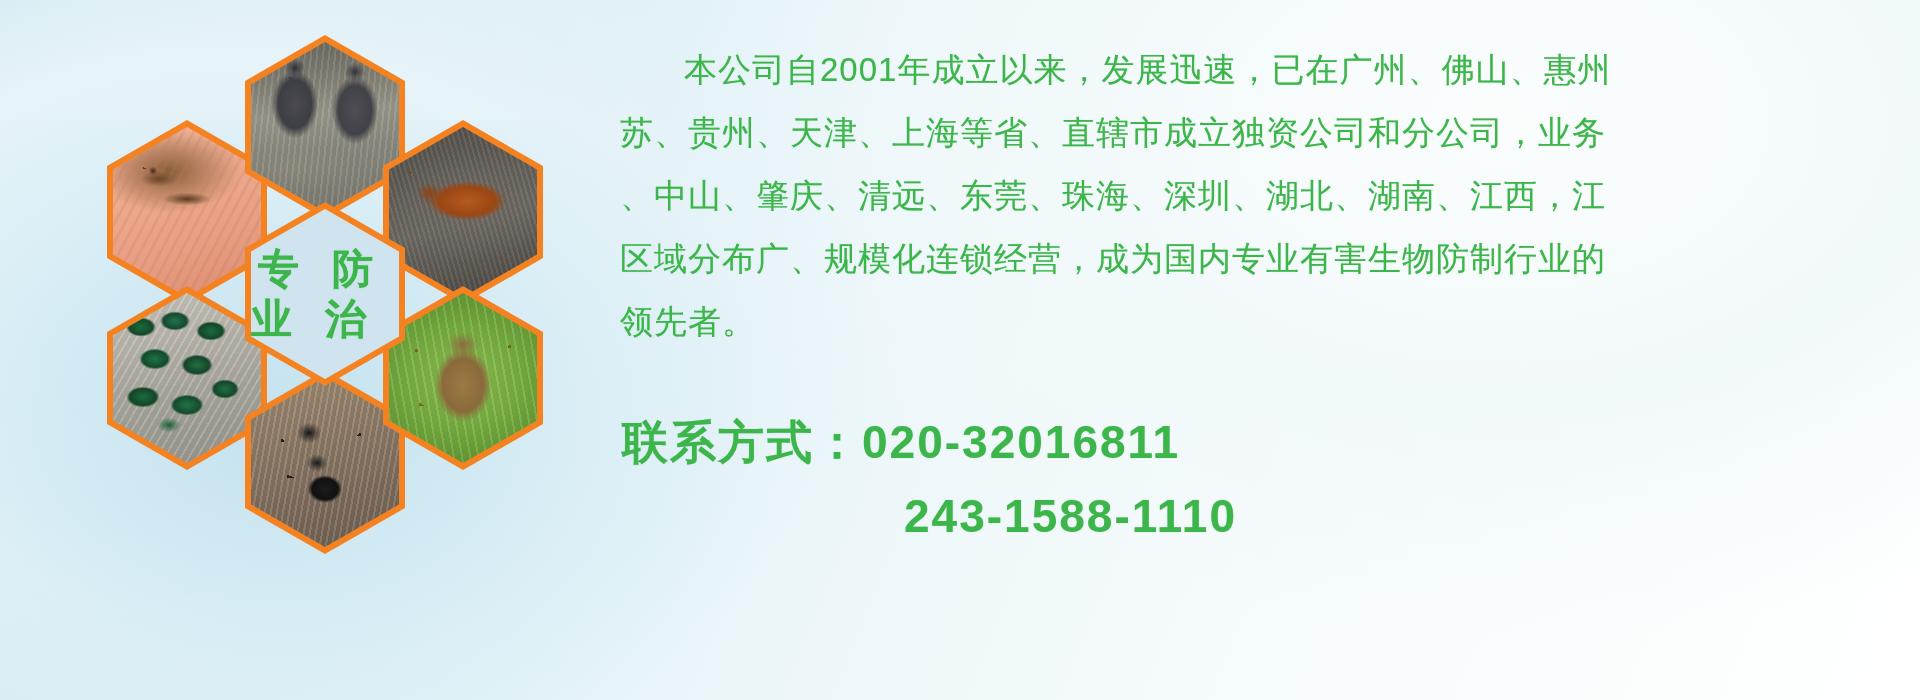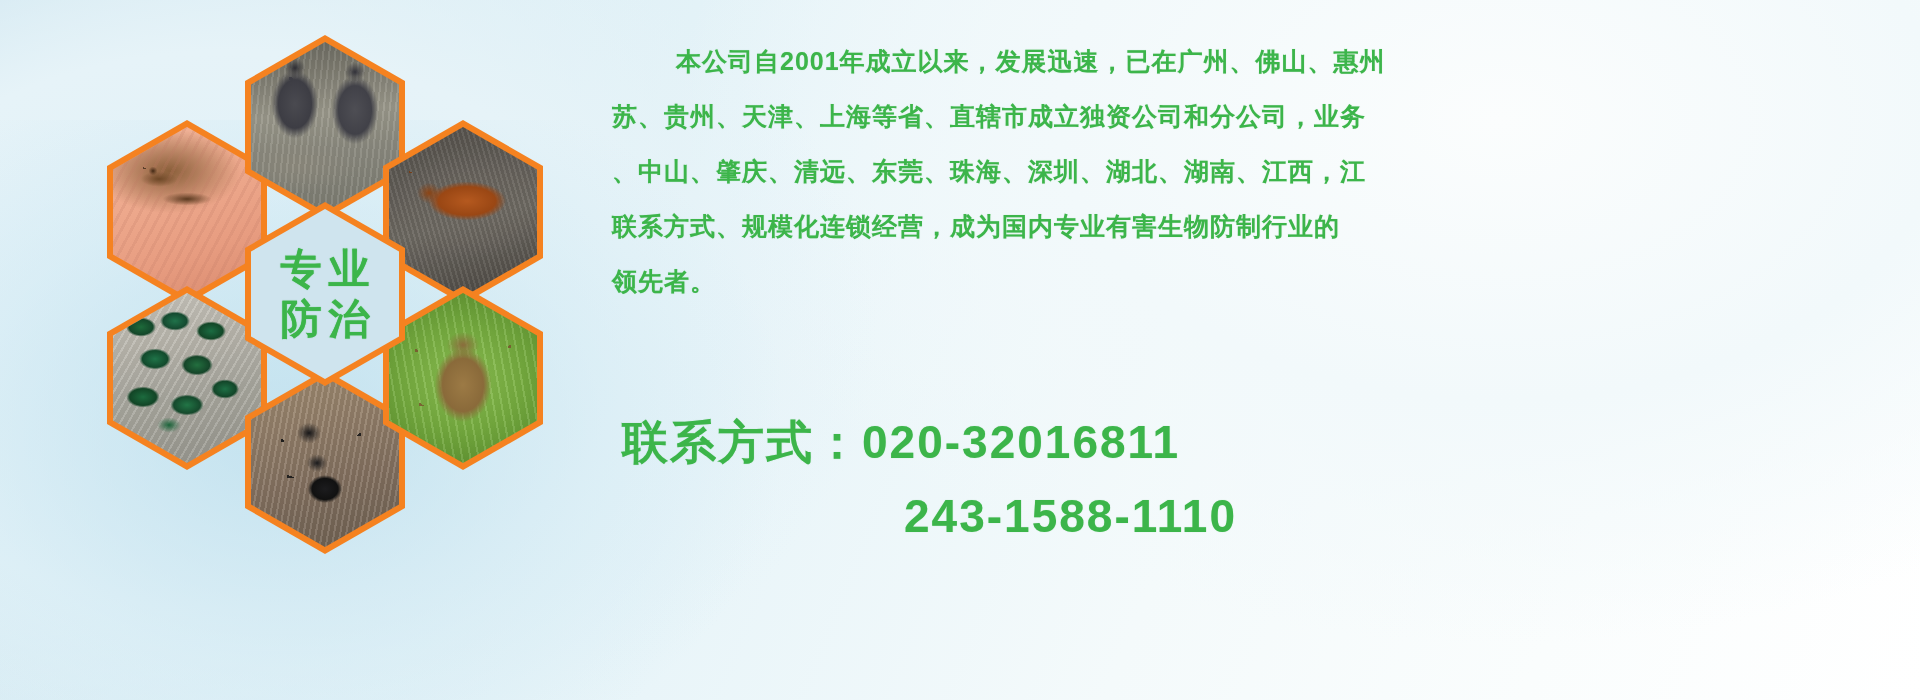--- a/index.html
+++ b/index.html
@@ -38,21 +38,21 @@
 
   
   .h-mosquito{left:12px;  top:110px;}
   .h-rats    {left:150px; top:25px;}
   .h-roach   {left:288px; top:110px;}
   .h-flies   {left:12px;  top:276px;}
   .h-ant     {left:150px; top:360px;}
   .h-stink   {left:288px; top:276px;}
   .h-center  {left:150px; top:192px;}
 
-  .h-center .inner{background:#cfe4ee;display:flex;flex-direction:column;align-items:center;justify-content:center;}
+  .h-center .inner{background:#cfe4ee;display:flex;flex-direction:row;align-items:center;justify-content:center;}
   .logo-line{
     color:#3cb54a;font-weight:bold;font-size:41px;letter-spacing:7px;
     line-height:1.22;text-indent:7px;
     text-shadow:0 0 1px #3cb54a;
   }
 
   
   .art-mosquito{
     background:
       radial-gradient(ellipse 120px 70px at 38% 26%, #8a5f3a 0%, rgba(138,95,58,0) 60%),
@@ -140,24 +140,24 @@
       linear-gradient(-50deg, rgba(120,92,48,.95) 0 3px, rgba(0,0,0,0) 3px) 76px 52px/46px 3px no-repeat,
       linear-gradient(30deg, rgba(120,92,48,.9) 0 3px, rgba(0,0,0,0) 3px) 30px 110px/44px 3px no-repeat,
       repeating-linear-gradient(80deg, rgba(255,255,255,.10) 0 2px, rgba(0,0,0,.05) 2px 8px);
   }
 
   
   .copy{
     position:absolute;left:612px;top:34px;width:1300px;
   }
   .copy p{
-    margin:0;
+    margin:8px;
     color:#3cb54a;
-    font-size:25px;
-    font-weight:bold;
+    font-size:33px;
+    font-weight:normal;
     line-height:55px;
     letter-spacing:1px;
     text-align:justify;
     text-shadow:0 0 1px rgba(60,181,74,.35);
   }
   .copy p.first{text-indent:64px;}
 
   .contact{
     position:absolute;left:622px;top:405px;width:1290px;
   }
@@ -220,21 +220,21 @@
         <div class="logo-line">专业</div>
         <div class="logo-line">防治</div>
       </div>
     </div>
   </div>
 
   <div class="copy">
     <p class="first">本公司自2001年成立以来，发展迅速，已在广州、佛山、惠州</p>
     <p>苏、贵州、天津、上海等省、直辖市成立独资公司和分公司，业务</p>
     <p>、中山、肇庆、清远、东莞、珠海、深圳、湖北、湖南、江西，江</p>
-    <p>联系方式、规模化连锁经营，成为国内专业有害生物防制行业的</p>
+    <p>区域分布广、规模化连锁经营，成为国内专业有害生物防制行业的</p>
     <p>领先者。</p>
   </div>
 
   <div class="contact">
     <div class="line">联系方式：020-32016811</div>
     <div class="line second">243-1588-1110</div>
   </div>
 
 </div>
 

